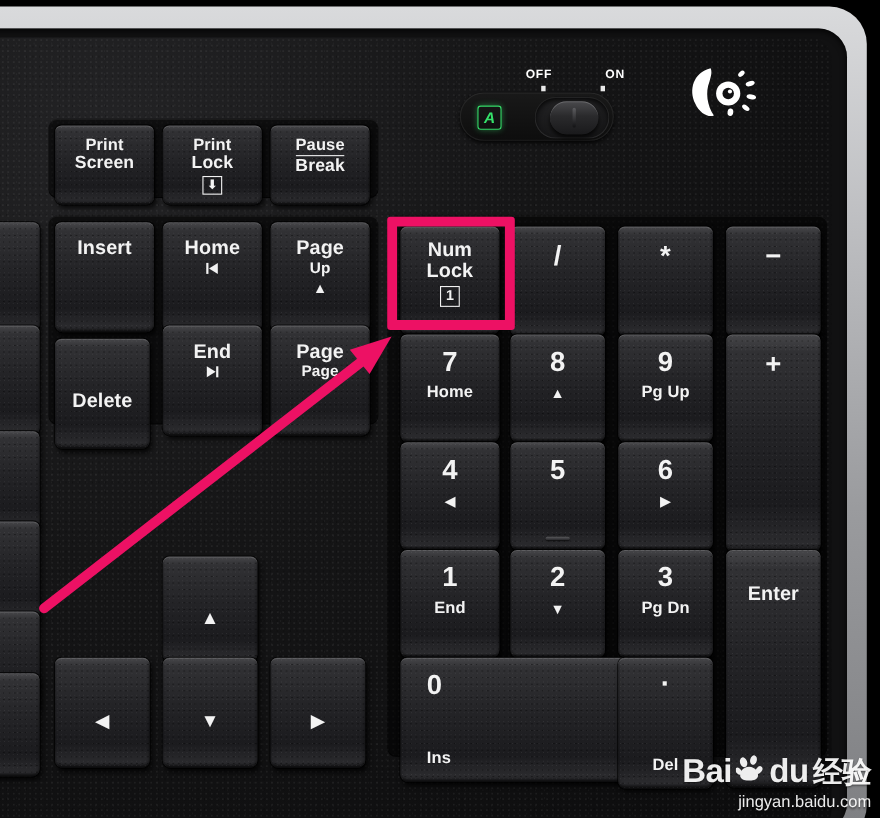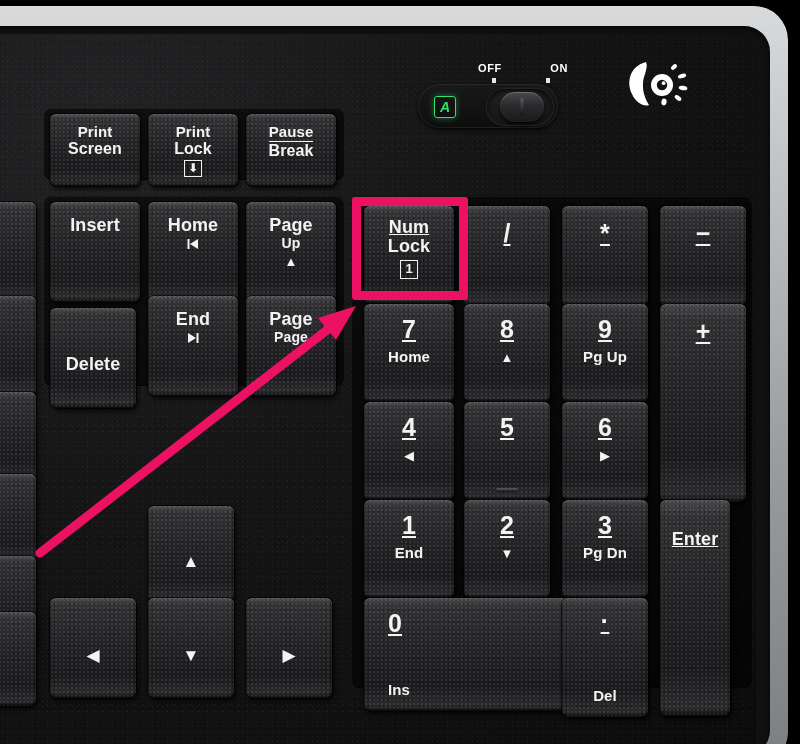--- a/index.html
+++ b/index.html
@@ -74,21 +74,21 @@
   .k-fn{height:62px;padding-top:10px;}
   .k-fn .l1{font-size:15px;}
 
   
   .k-nav{height:86px;padding-top:14px;}
   .k-nav .l1{font-size:18px;}
   .k-nav .l2{font-size:14px;margin-top:1px;}
 
   
   .k-num{height:86px;padding-top:12px;}
-  .k-num .l1{font-size:25px;text-decoration:underline;}
+  .k-num .l1{font-size:25px;}
   .k-num .l2{font-size:15px;margin-top:6px;}
   .k-num.sym .l1{font-size:25px;}
 
   
   .k-num.split{justify-content:space-between;padding:12px 0 13px;}
 
   
   .glyph{position:relative;z-index:2;line-height:1;}
   .g-sm{font-size:13px;}
   .g-md{font-size:17px;}
@@ -398,21 +398,21 @@
     <div class="face"></div>
     <div class="lbl l1">2</div>
     <div class="glyph g-sm" style="margin-top:8px;">▼</div>
   </div>
   <div class="key k-num" style="left:562px;top:500px;width:86px;">
     <div class="face"></div>
     <div class="lbl l1">3</div>
     <div class="lbl l2">Pg Dn</div>
   </div>
 
-  <div class="key k-num" style="left:660px;top:500px;width:70px;height:186px;padding-top:30px;">
+  <div class="key k-num" style="left:660px;top:500px;width:86px;height:186px;padding-top:30px;">
     <div class="face"></div>
     <div class="lbl l1" style="font-size:18px;">Enter</div>
   </div>
 
   <div class="key k-num split" style="left:364px;top:598px;width:188px;height:88px;align-items:flex-start;padding-left:24px;">
     <div class="face"></div>
     <div class="lbl l1">0</div>
     <div class="lbl l2" style="margin-top:0;">Ins</div>
   </div>
   <div class="key k-num split" style="left:562px;top:598px;width:86px;height:88px;padding-top:18px;">
@@ -421,14 +421,31 @@
     <div class="lbl l2" style="margin-top:0;">Del</div>
   </div>
 
   <div class="anno-box"></div>
 
   <svg class="anno-arrow" viewBox="0 0 800 744">
     <line x1="40" y1="553" x2="340" y2="320" stroke="#ED1164" stroke-width="9" stroke-linecap="round"></line>
     <polygon points="356,306 318,318 336,340" fill="#ED1164"></polygon>
   </svg>
 
+  <div class="wm">
+    <div class="logo">
+      <span>Bai</span>
+      <span class="paw">
+        <svg width="26" height="26" viewBox="0 0 26 26">
+          <ellipse cx="7" cy="8" rx="3.2" ry="4.6" fill="#fff" transform="rotate(-18 7 8)"></ellipse>
+          <ellipse cx="16" cy="6" rx="3.0" ry="4.4" fill="#fff" transform="rotate(14 16 6)"></ellipse>
+          <ellipse cx="2.4" cy="16" rx="2.4" ry="3.6" fill="#fff" transform="rotate(-40 2.4 16)"></ellipse>
+          <ellipse cx="21" cy="15" rx="2.6" ry="3.8" fill="#fff" transform="rotate(38 21 15)"></ellipse>
+          <path d="M12 12 C17.5 12 21 17 20 21 C19 24.6 14.5 24.6 12 24.6 C9.5 24.6 5 24.6 4 21 C3 17 6.5 12 12 12 Z" fill="#fff"></path>
+        </svg>
+      </span>
+      <span>du</span>
+      <span class="cn">经验</span>
+    </div>
+    <div class="url">jingyan.baidu.com</div>
+  </div>
 
 </div>
 
 </body></html>

